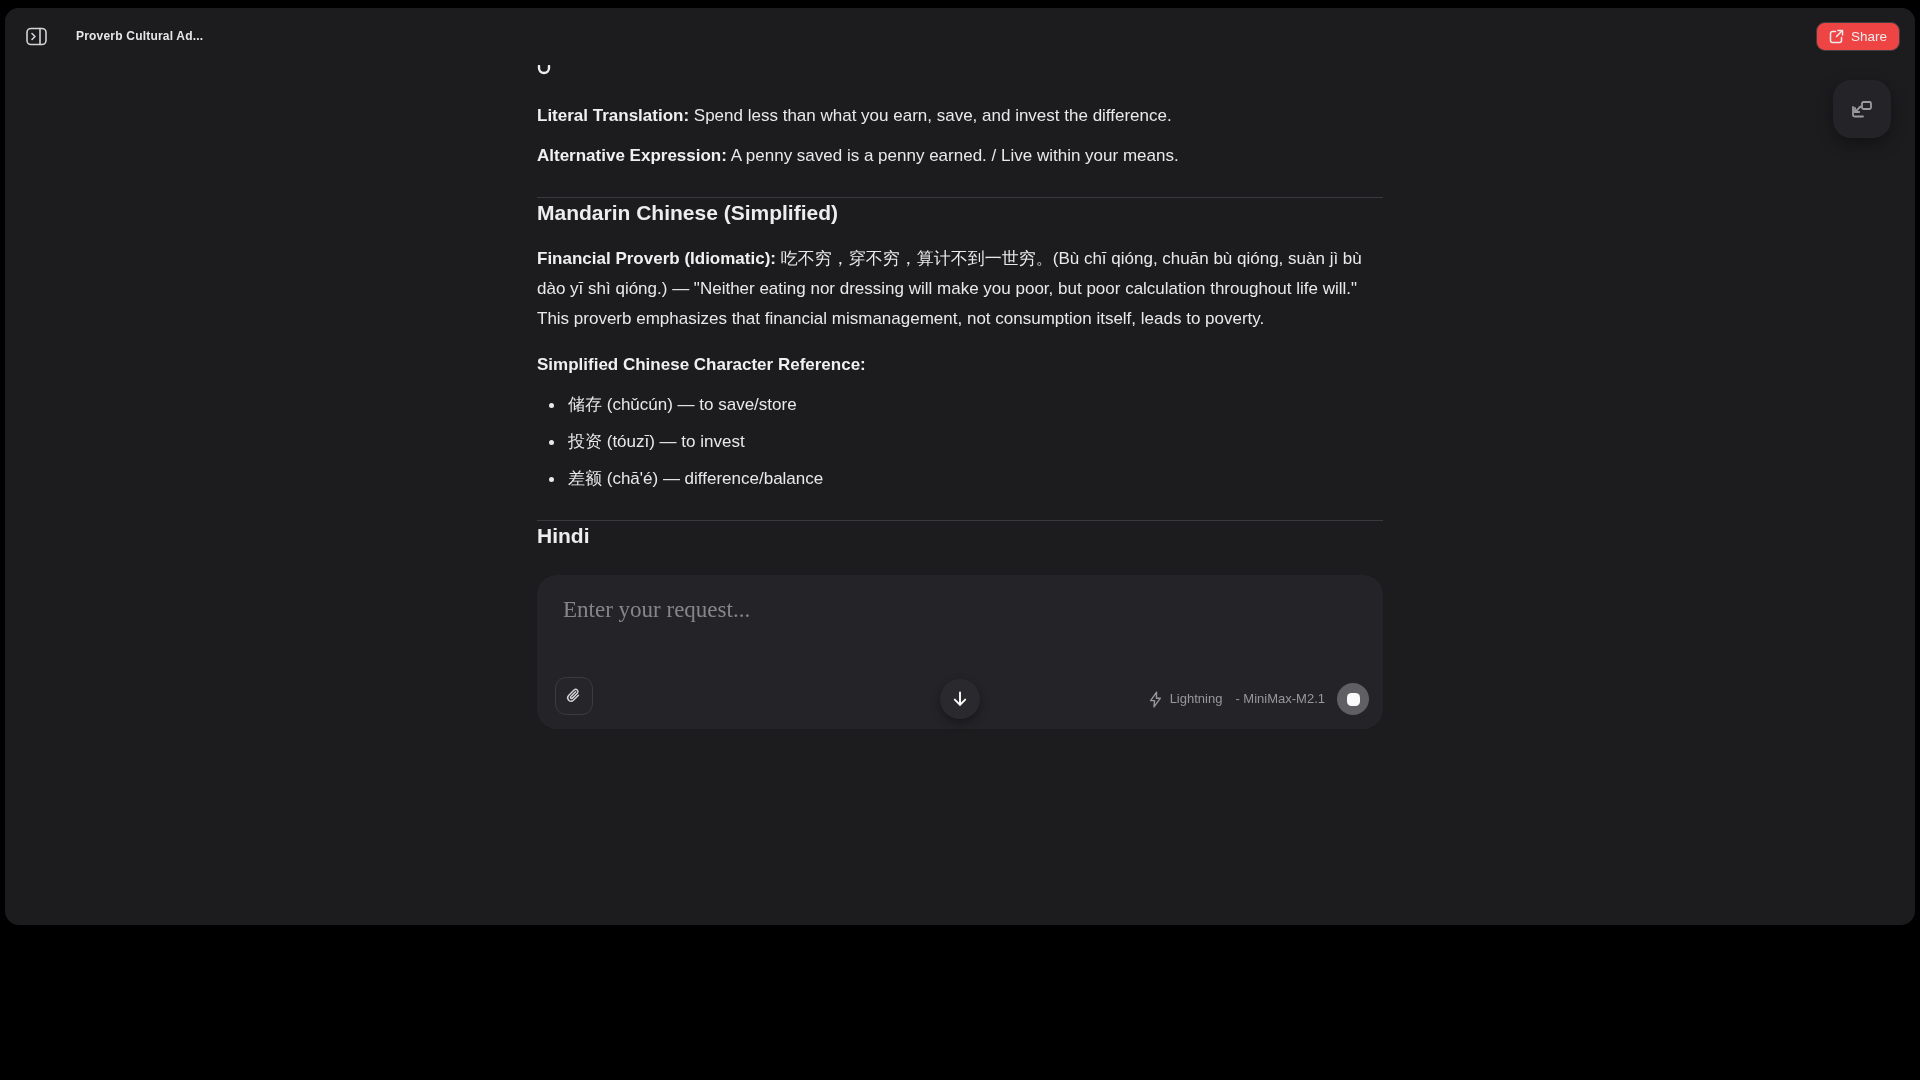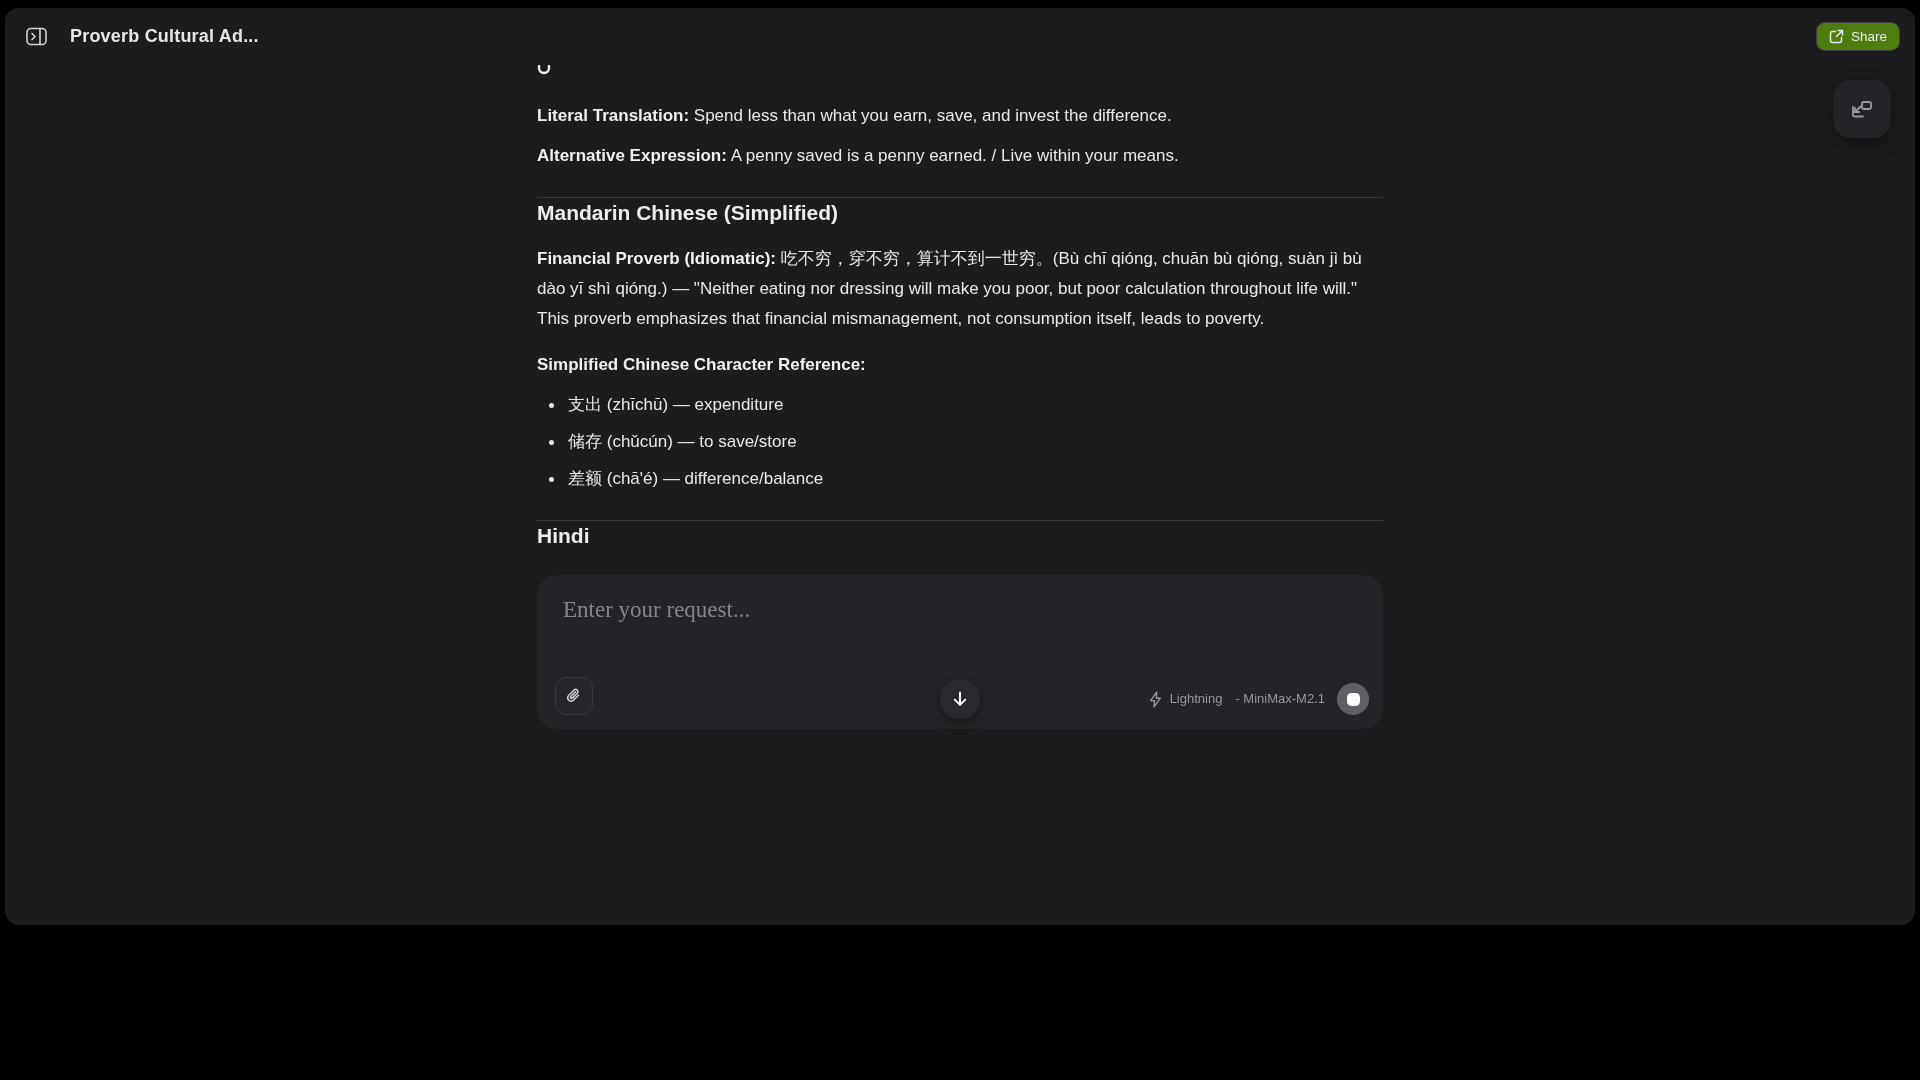--- a/index.html
+++ b/index.html
@@ -15,26 +15,26 @@
   .header {
     position: absolute; left: 0; top: 0; right: 0; height: 56px;
     background: #1c1c1e; z-index: 30;
     display: flex; align-items: center; padding: 0 15px;
   }
   .sidebar-toggle {
     width: 32px; height: 32px; border-radius: 8px; border: none; background: transparent;
     display: flex; align-items: center; justify-content: center; cursor: pointer;
   }
   .window-title {
-    margin-left: 18px; color: #e7e7e9; font-size: 18px; font-weight: 600; letter-spacing: .2px;
+    margin-left: 24px; color: #e7e7e9; font-size: 12px; font-weight: 600; letter-spacing: .2px;
   }
   .share-button {
     margin-left: auto; height: 29px; padding: 0 12px;
     display: flex; align-items: center; gap: 7px;
-    background: #4d7c0f; border: 1px solid #3e3e42; border-radius: 9px;
+    background: #ef4444; border: 1px solid #3e3e42; border-radius: 9px;
     color: #ececee; font-size: 13.5px; font-weight: 500; cursor: pointer;
     font-family: inherit;
   }
 
   
   .pip-button {
     position: absolute; top: 72px; right: 24px; width: 58px; height: 58px;
     background: #242428; border: none; border-radius: 18px; z-index: 25;
     display: flex; align-items: center; justify-content: center; cursor: pointer;
     box-shadow: 0 6px 16px rgba(0,0,0,.35);
@@ -167,22 +167,22 @@
     <hr class="rule">
 
     <h3 class="section-heading">Mandarin Chinese (Simplified)</h3>
 
 
     <p class="para"><b>Financial Proverb (Idiomatic):</b><span> 吃不穷，穿不穷，算计不到一世穷。(Bù chī qióng, chuān bù qióng, suàn jì bù dào yī shì qióng.) — "Neither eating nor dressing will make you poor, but poor calculation throughout life will." This proverb emphasizes that financial mismanagement, not consumption itself, leads to poverty.</span></p>
 
     <p class="para"><b>Simplified Chinese Character Reference:</b></p>
 
     <ul class="ref-list">
-      <li>支出 (zhīchū) — expenditure</li>
       <li>储存 (chǔcún) — to save/store</li>
+      <li>投资 (tóuzī) — to invest</li>
       <li>差额 (chā'é) — difference/balance</li>
     </ul>
 
     <hr class="rule">
 
     <h3 class="section-heading">Hindi</h3>
 
     <div class="composer">
       <textarea class="composer-input" placeholder="Enter your request..." style=""></textarea>
 

